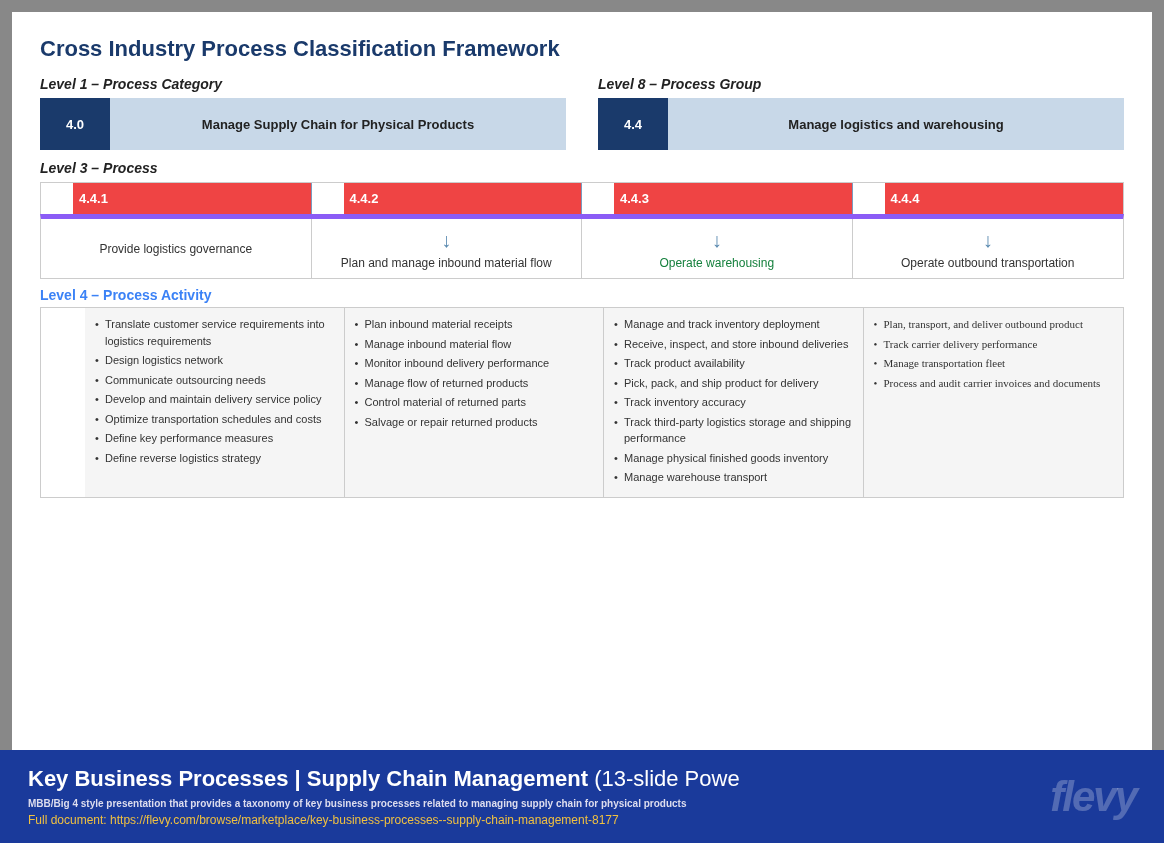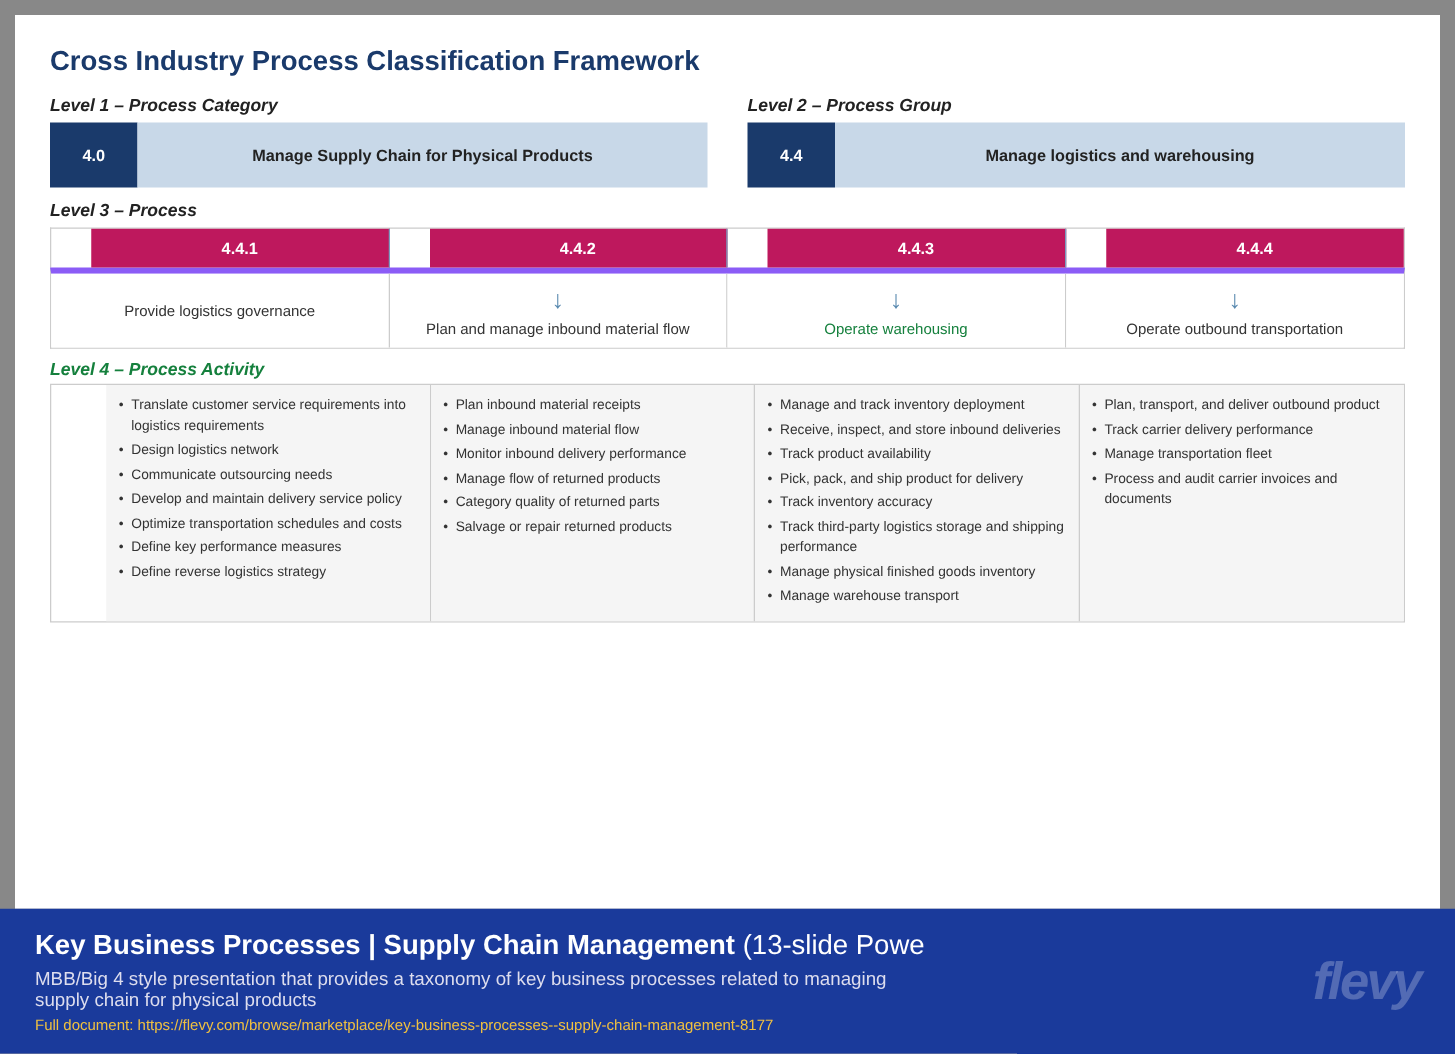--- a/index.html
+++ b/index.html
@@ -65,25 +65,25 @@
       height: 52px;
     }
 
     .level3-grid {
       display: grid;
       grid-template-columns: 1fr 1fr 1fr 1fr;
       border: 1px solid #ccc;
     }
 
     .level3-header {
-      background: #be185d;
+      background: #ef4444;
       color: #fff;
       font-size: 13px;
       font-weight: bold;
-      text-align: center;
+      text-align: left;
       padding: 8px 6px;
       border-right: 1px solid #7a9cbf;
       margin-left: 32px;
     }
 
     .level3-header:last-child {
       border-right: none;
     }
 
     .level3-body {
@@ -114,20 +114,21 @@
       background: #f5f5f5;
       padding: 8px 10px;
       border-right: 1px solid #ccc;
       font-size: 11px;
       color: #333;
       line-height: 1.5;
     }
 
     .level4-col:last-child {
       border-right: none;
+      font-family: Liberation Serif, serif;
     }
 
     .level4-col ul {
       list-style: none;
       padding: 0;
     }
 
     .level4-col ul li {
       padding-left: 10px;
       position: relative;
@@ -156,24 +157,25 @@
       font-size: 22px;
       font-weight: bold;
       margin-bottom: 6px;
     }
 
     .footer-title span.normal {
       font-weight: normal;
     }
 
     .footer-desc {
-      font-size: 15px;
+      font-size: 10px;
       color: #dde;
       margin-bottom: 4px;
       max-width: 700px;
+      font-weight: bold;
     }
 
     .footer-link {
       font-size: 12px;
       color: #f0c040;
     }
 
     .footer-logo {
       font-size: 42px;
       font-weight: bold;
@@ -201,23 +203,22 @@
     .level3-body-row {
       display: grid;
       grid-template-columns: 1fr 1fr 1fr 1fr;
       border-left: 1px solid #ccc;
       border-right: 1px solid #ccc;
       border-bottom: 1px solid #ccc;
     }
 
     .level4-activity-label {
       font-size: 14px;
-      font-style: italic;
-      font-weight: bold;
-      color: #15803d;
+      font-weight: bold;
+      color: #3b82f6;
       margin: 8px 0 4px 0;
     }
 
     .col-arrow {
       text-align: center;
       color: #5a8ab0;
       font-size: 20px;
       padding: 2px 0 0 0;
     }
   </style>
@@ -230,21 +231,21 @@
 
   <div class="levels-top-row">
     <div class="level1-block">
       <div class="level-label">Level 1 – Process Category</div>
       <div class="level12-row">
         <div class="badge">4.0</div>
         <div class="badge-label">Manage Supply Chain for Physical Products</div>
       </div>
     </div>
     <div class="level2-block">
-      <div class="level-label">Level 2 – Process Group</div>
+      <div class="level-label">Level 8 – Process Group</div>
       <div class="level12-row">
         <div class="badge">4.4</div>
         <div class="badge-label">Manage logistics and warehousing</div>
       </div>
     </div>
   </div>
 
   <div class="level-label">Level 3 – Process</div>
 
   <div class="level3-grid" style="border-bottom:none;">
@@ -283,21 +284,21 @@
           <li>Define key performance measures</li>
           <li>Define reverse logistics strategy</li>
         </ul>
     </div>
     <div class="level4-col">
       <ul id="list1">
           <li>Plan inbound material receipts</li>
           <li>Manage inbound material flow</li>
           <li>Monitor inbound delivery performance</li>
           <li>Manage flow of returned products</li>
-          <li>Category quality of returned parts</li>
+          <li>Control material of returned parts</li>
           <li>Salvage or repair returned products</li>
         </ul>
     </div>
     <div class="level4-col">
       <ul id="list2">
           <li>Manage and track inventory deployment</li>
           <li>Receive, inspect, and store inbound deliveries</li>
           <li>Track product availability</li>
           <li>Pick, pack, and ship product for delivery</li>
           <li>Track inventory accuracy</li>

